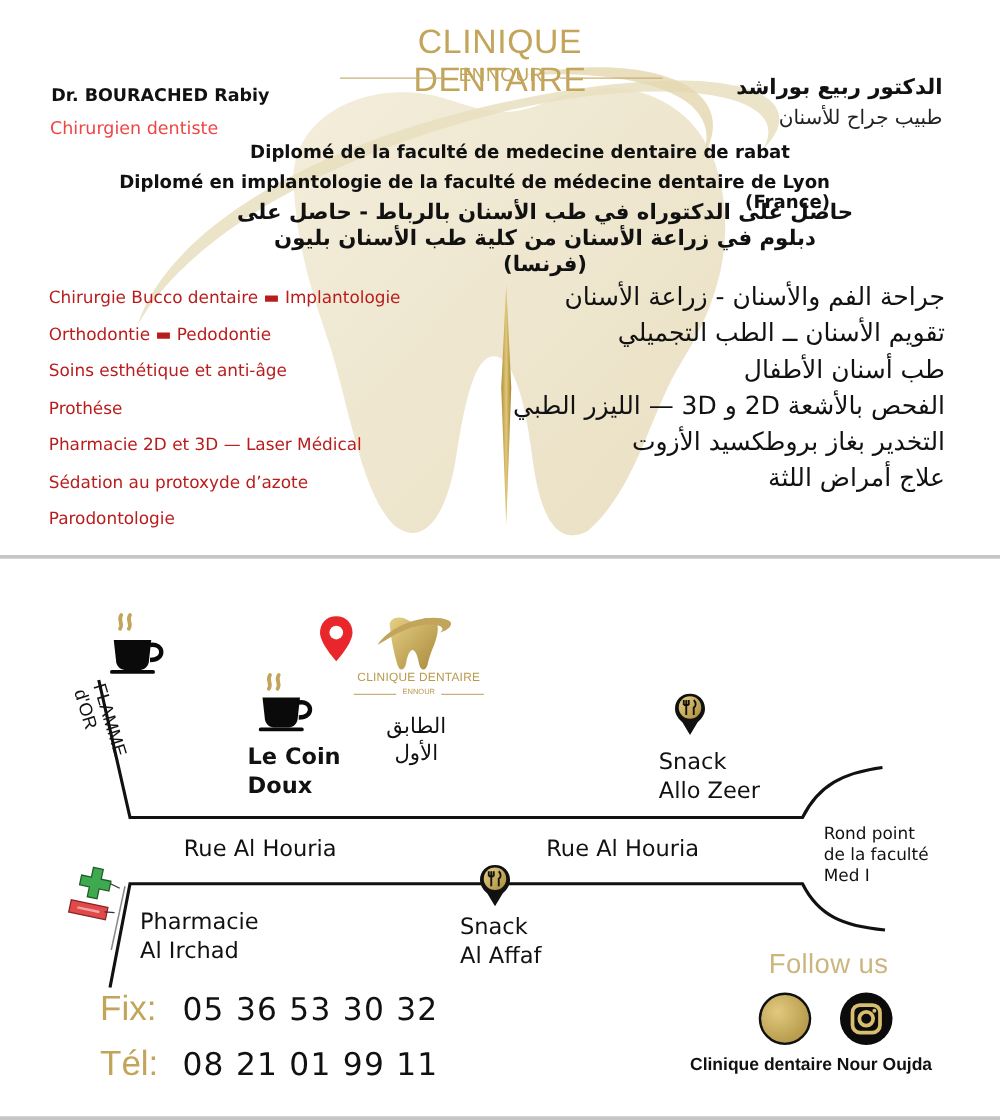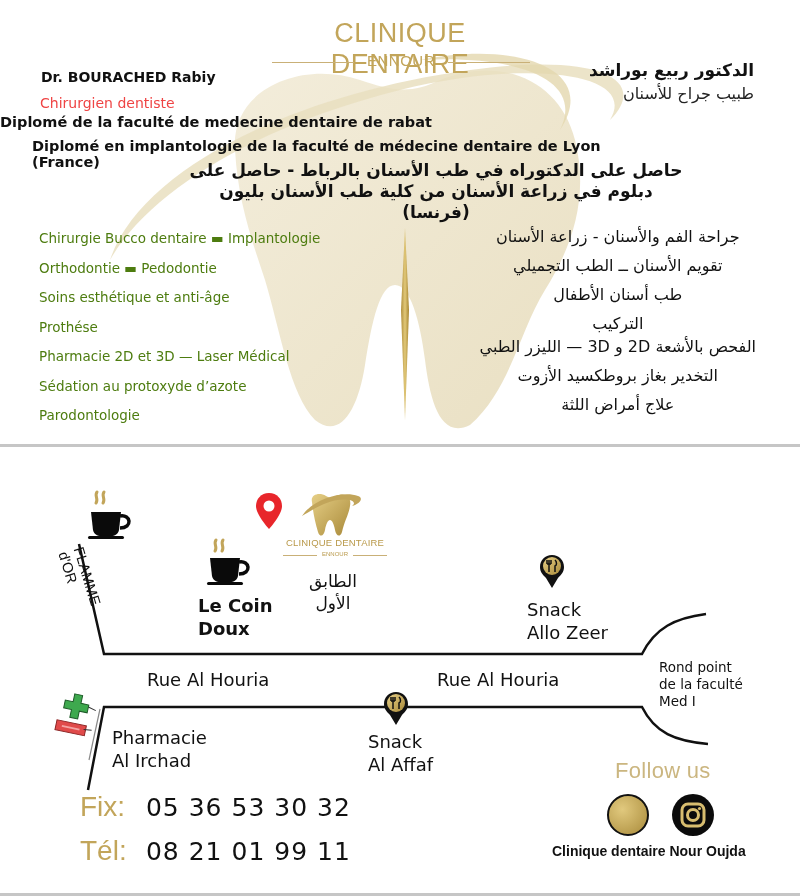--- a/index.html
+++ b/index.html
@@ -16,29 +16,29 @@
     .brand-sub-row .line { position: absolute; top: 10px; height: 1px; background: #c9b077; }
     .brand-sub-row .line.l { left: 0; width: 82px; }
     .brand-sub-row .line.r { right: 0; width: 82px; }
     .brand-sub { position: absolute; left: 0; width: 100%; top: 0; text-align: center; font-family: "Liberation Sans", sans-serif; font-size: 15px; color: #c2a55a; letter-spacing: 0.5px; }
 
     .doc-name-fr { position: absolute; left: 41px; top: 69px; font-size: 14px; font-weight: bold; }
     .doc-title-fr { position: absolute; left: 40px; top: 95px; font-size: 14px; color: #ef4444; }
     .doc-name-ar { position: absolute; right: 46px; top: 60px; font-size: 17px; font-weight: bold; direction: rtl; text-align: right; }
     .doc-title-ar { position: absolute; right: 46px; top: 84px; font-size: 16px; direction: rtl; text-align: right; color: #222; }
 
-    .diploma { position: absolute; left: 0; width: 632px; text-align: left; font-size: 14.5px; font-weight: bold; }
+    .diploma { position: absolute; left: 0; width: 632px; text-align: right; font-size: 14.5px; font-weight: bold; }
     .diploma.d1 { top: 114px; }
     .diploma.d2 { top: 138px; left: 32px; }
     .diploma-ar { position: absolute; left: 160px; width: 500px; text-align: center; direction: rtl; font-size: 17px; font-weight: bold; line-height: 21px; top: 160px; margin-left: 26px; }
 
-    .services-fr { position: absolute; left: 39px; top: 229px; font-size: 13.5px; color: #4d7c0f; }
+    .services-fr { position: absolute; left: 39px; top: 229px; font-size: 13.5px; color: #b91c1c; }
     .services-fr .svc { height: 29.5px; line-height: 18px; white-space: nowrap; }
 
-    .services-ar { position: absolute; right: 44px; top: 226px; font-size: 16px; direction: rtl; text-align: center; color: #111; }
+    .services-ar { position: absolute; right: 44px; top: 226px; font-size: 20px; direction: rtl; text-align: right; color: #111; }
     .services-ar .svc { height: 29px; line-height: 22px; white-space: nowrap; }
     .services-ar .svc.tight { height: 23px; }
 
     .top-divider { position: absolute; left: 0; top: 444px; width: 800px; height: 3px; background: #c6c6c6; }
 
     
     .map { position: absolute; left: 0; top: 447px; width: 800px; height: 449px; }
 
     .map-label { position: absolute; font-size: 18px; color: #111; line-height: 23px; white-space: nowrap; }
     .map-label.small { font-size: 13.5px; line-height: 17px; }
@@ -119,21 +119,20 @@
     <div class="svc">Prothése</div>
     <div class="svc">Pharmacie 2D et 3D — Laser Médical</div>
     <div class="svc">Sédation au protoxyde d’azote</div>
     <div class="svc">Parodontologie</div>
   </div>
 
   <div class="services-ar">
     <div class="svc">جراحة الفم والأسنان - زراعة الأسنان</div>
     <div class="svc">تقويم الأسنان ــ الطب التجميلي</div>
     <div class="svc">طب أسنان الأطفال</div>
-    <div class="svc tight">التركيب</div>
     <div class="svc">الفحص بالأشعة 2D و 3D  —  الليزر الطبي</div>
     <div class="svc">التخدير بغاز بروطكسيد الأزوت</div>
     <div class="svc">علاج أمراض اللثة</div>
   </div>
 </div>
 
 <div class="top-divider"></div>
 
 <svg class="map" viewBox="0 447 800 449">
   <defs>

